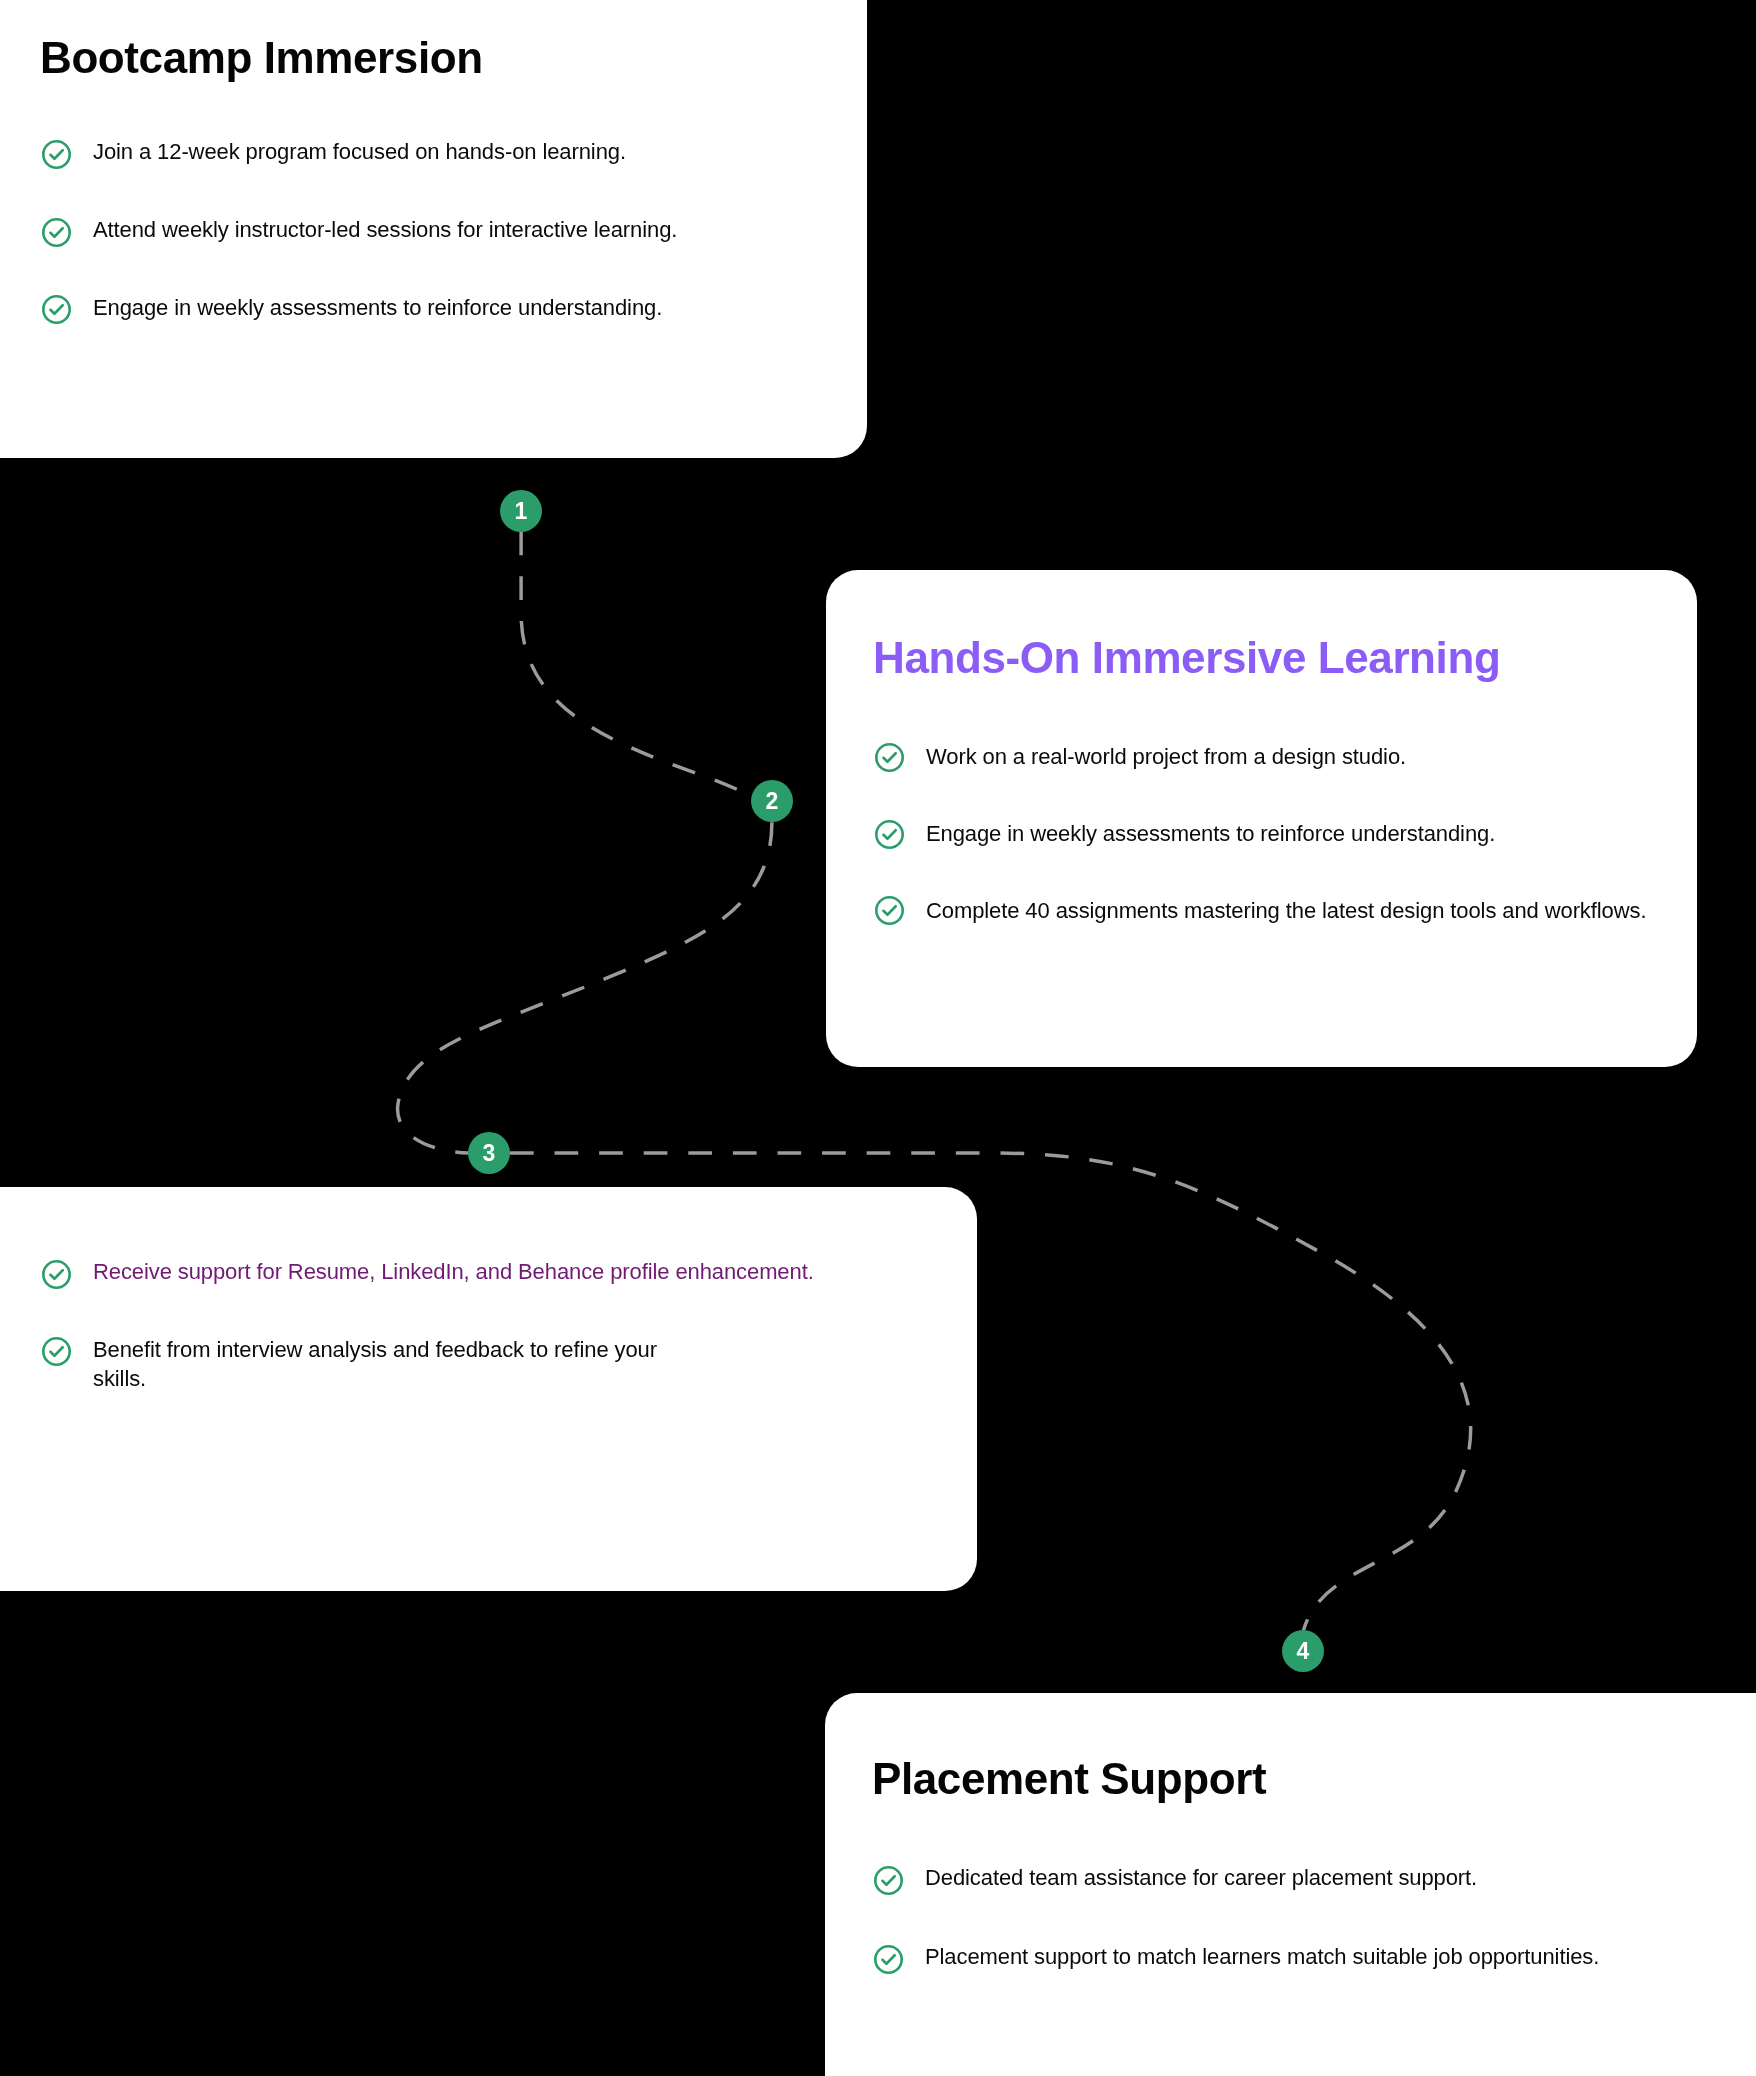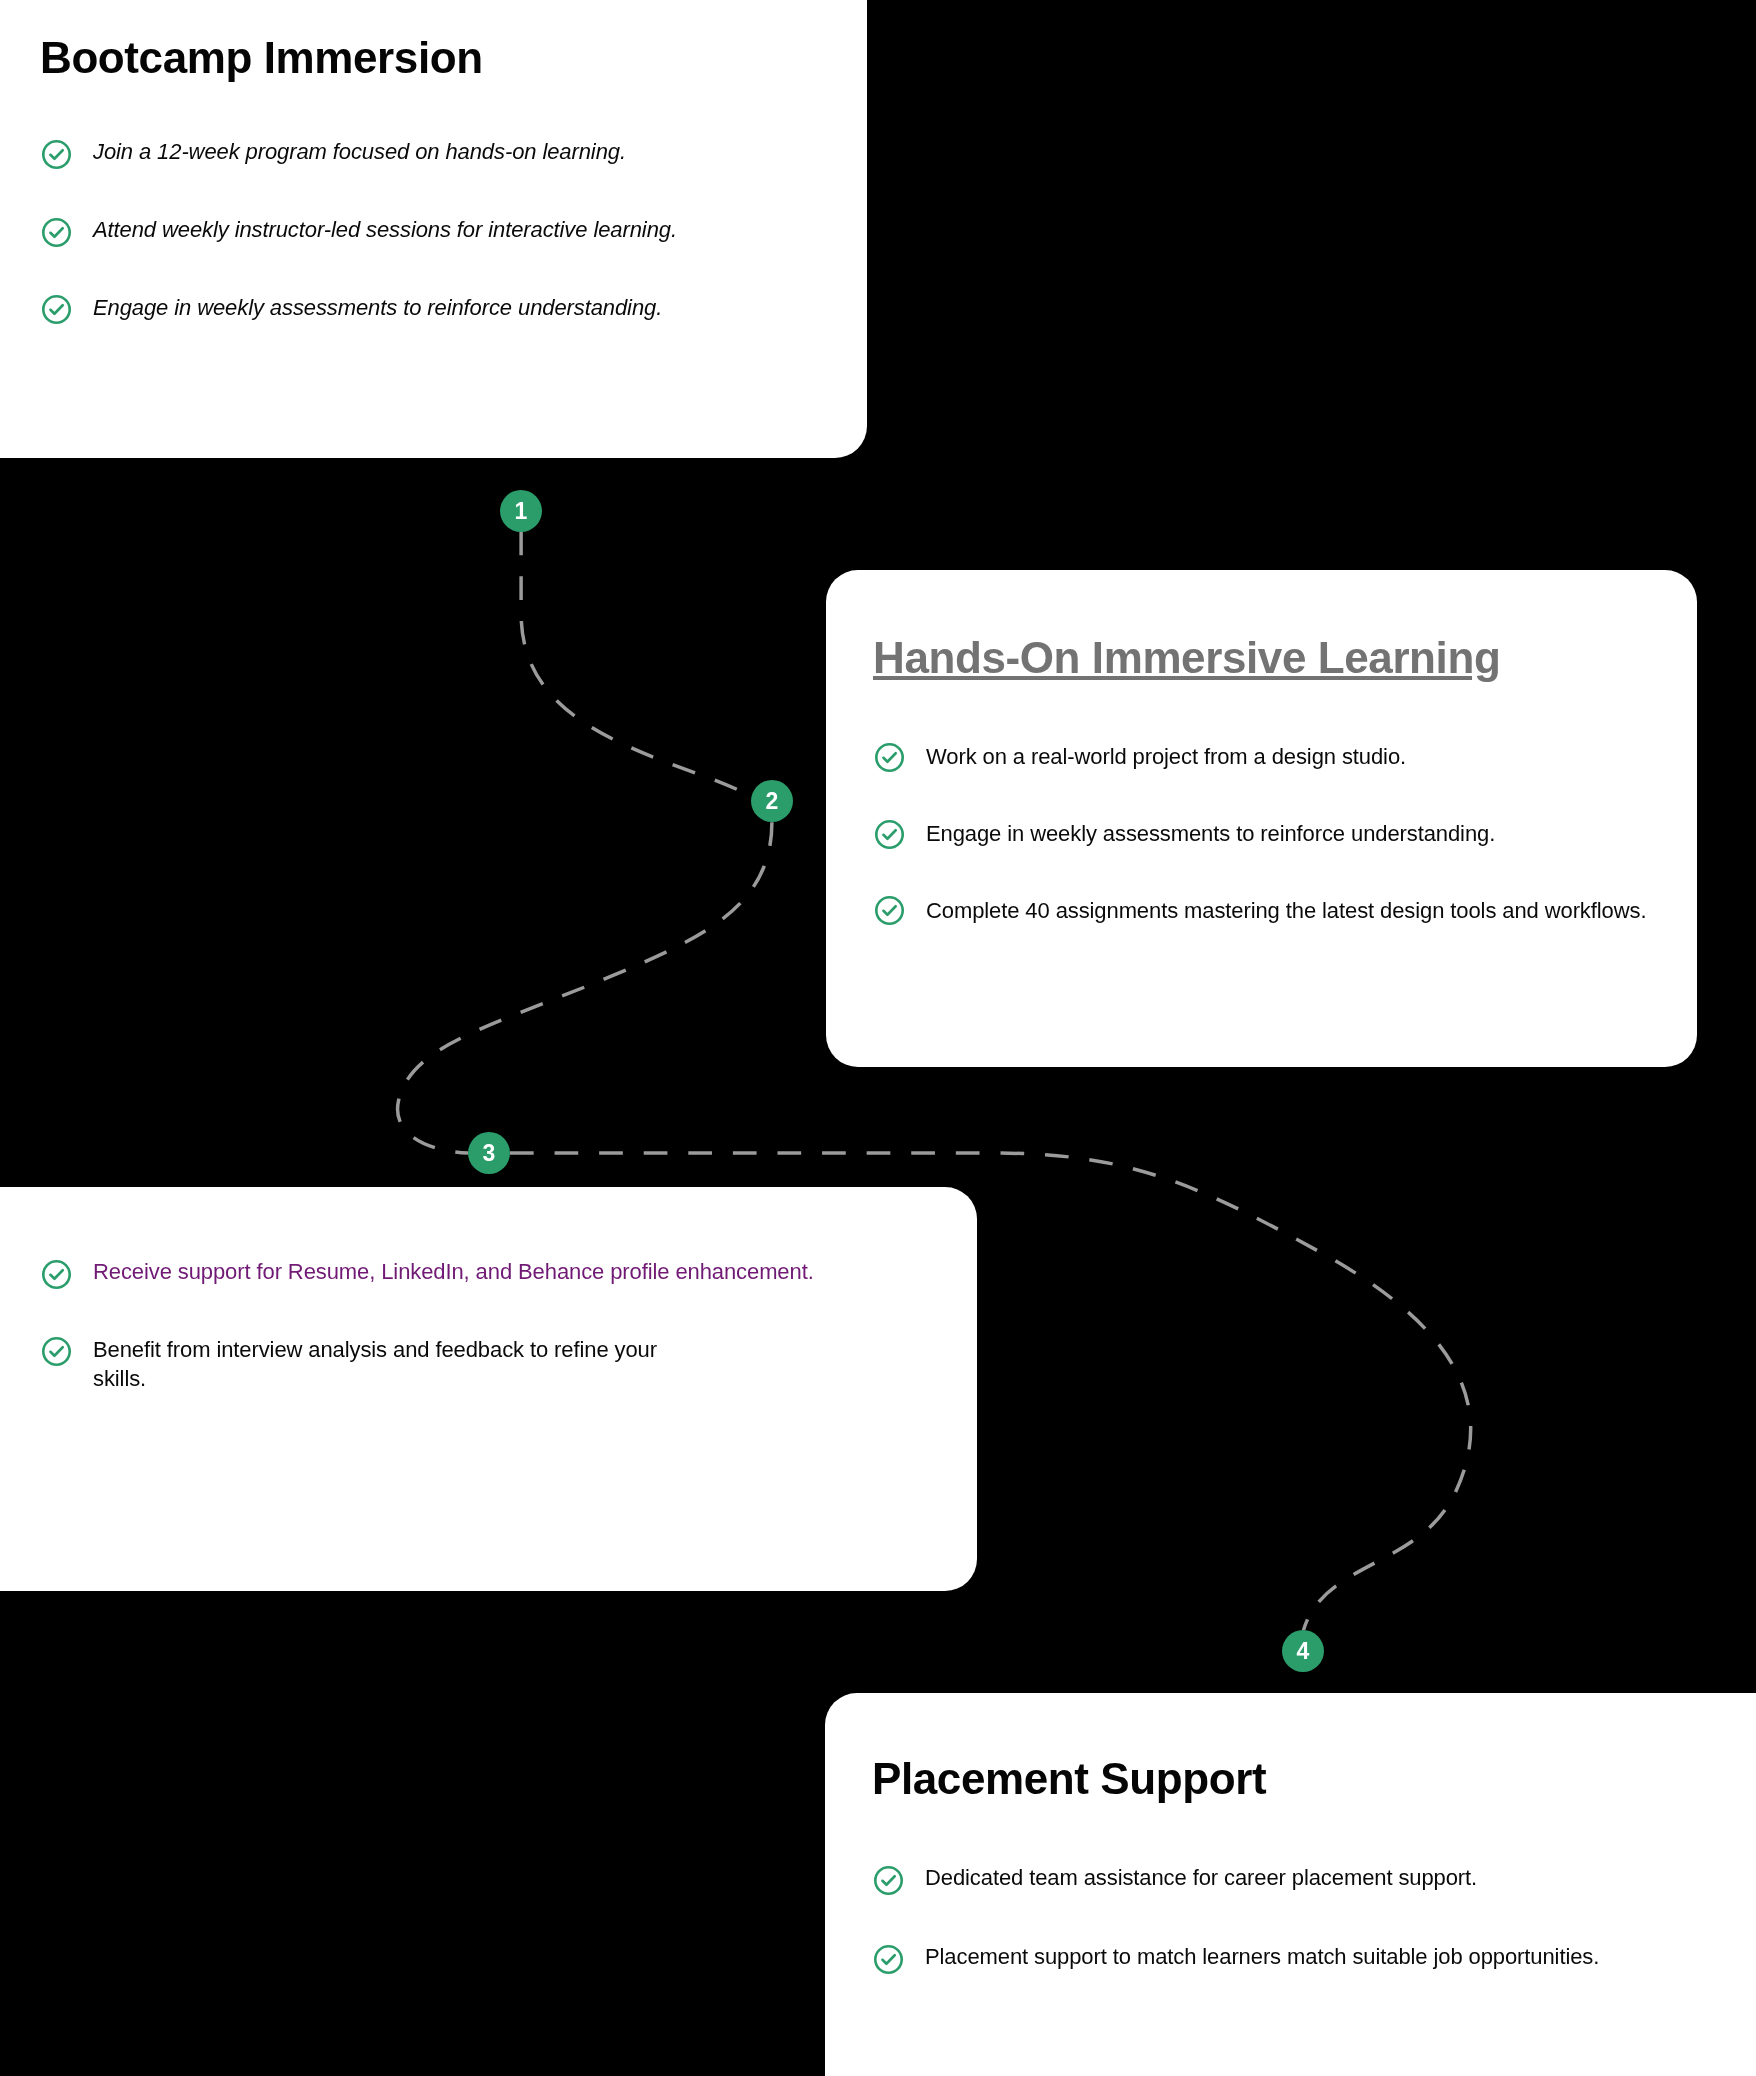--- a/index.html
+++ b/index.html
@@ -74,21 +74,21 @@
 
   
   #card-bootcamp {
     left: -42px;
     top: -42px;
     width: 909px;
     height: 500px;
     padding: 77px 0 0 82px;
   }
   #card-bootcamp .card-title { margin-bottom: 56px; }
-  #card-bootcamp .bullet-item { margin-bottom: 44px; font-style: italic; }
+  #card-bootcamp .bullet-item { margin-bottom: 44px; }
   #card-bootcamp .bullet-item:last-child { margin-bottom: 0; }
 
   
   #card-handson {
     left: 826px;
     top: 570px;
     width: 871px;
     height: 497px;
     padding: 65px 49px 0 47px;
   }
@@ -176,21 +176,21 @@
         <svg class="bullet-icon" viewBox="0 0 24 24">
           <circle cx="12" cy="12" r="9.6" fill="none" stroke="#2A9D6B" stroke-width="1.9"></circle>
           <path d="M7.6 12.2 L10.5 15.1 L16.5 8.9" fill="none" stroke="#2A9D6B" stroke-width="1.9" stroke-linecap="round" stroke-linejoin="round"></path>
         </svg>
         <span class="bullet-text" style="color: rgb(10, 10, 10);">Engage in weekly assessments to reinforce understanding.</span>
       </li>
     </ul>
   </div>
 
   <div class="card" id="card-handson" style="background: rgb(255, 255, 255);">
-    <h2 class="card-title" style="color: #737373; text-decoration: underline;">Hands-On Immersive Learning</h2>
+    <h2 class="card-title" style="color: #8b5cf6;">Hands-On Immersive Learning</h2>
     <ul class="bullet-list">
       <li class="bullet-item">
         <svg class="bullet-icon" viewBox="0 0 24 24">
           <circle cx="12" cy="12" r="9.6" fill="none" stroke="#2A9D6B" stroke-width="1.9"></circle>
           <path d="M7.6 12.2 L10.5 15.1 L16.5 8.9" fill="none" stroke="#2A9D6B" stroke-width="1.9" stroke-linecap="round" stroke-linejoin="round"></path>
         </svg>
         <span class="bullet-text" style="color: rgb(10, 10, 10);">Work on a real-world project from a design studio.</span>
       </li>
       <li class="bullet-item">
         <svg class="bullet-icon" viewBox="0 0 24 24">

